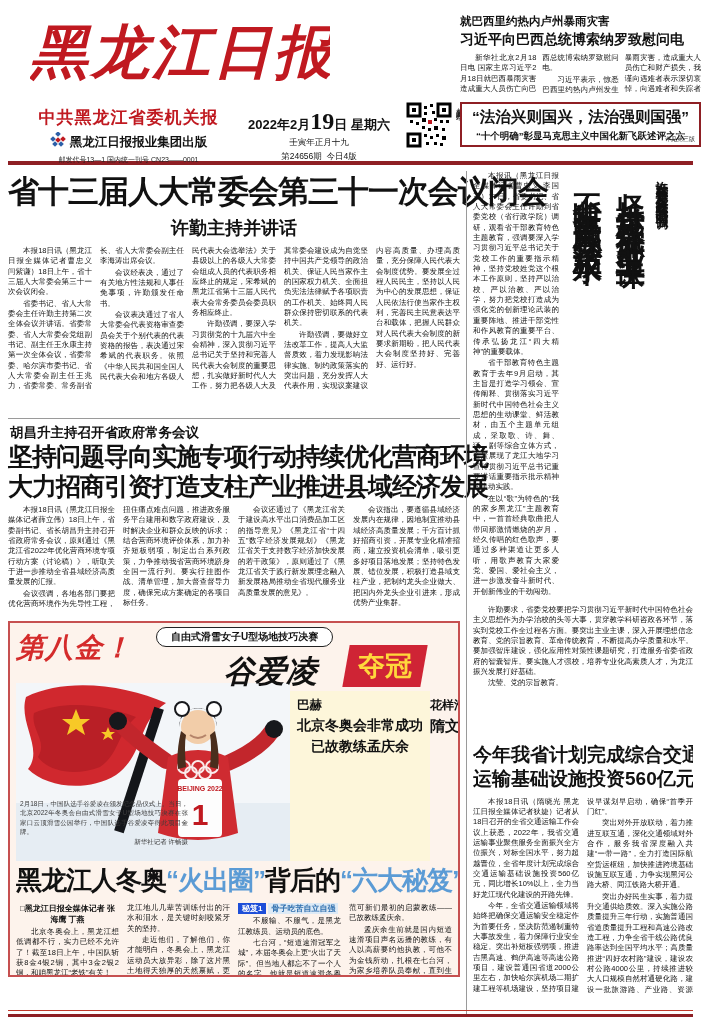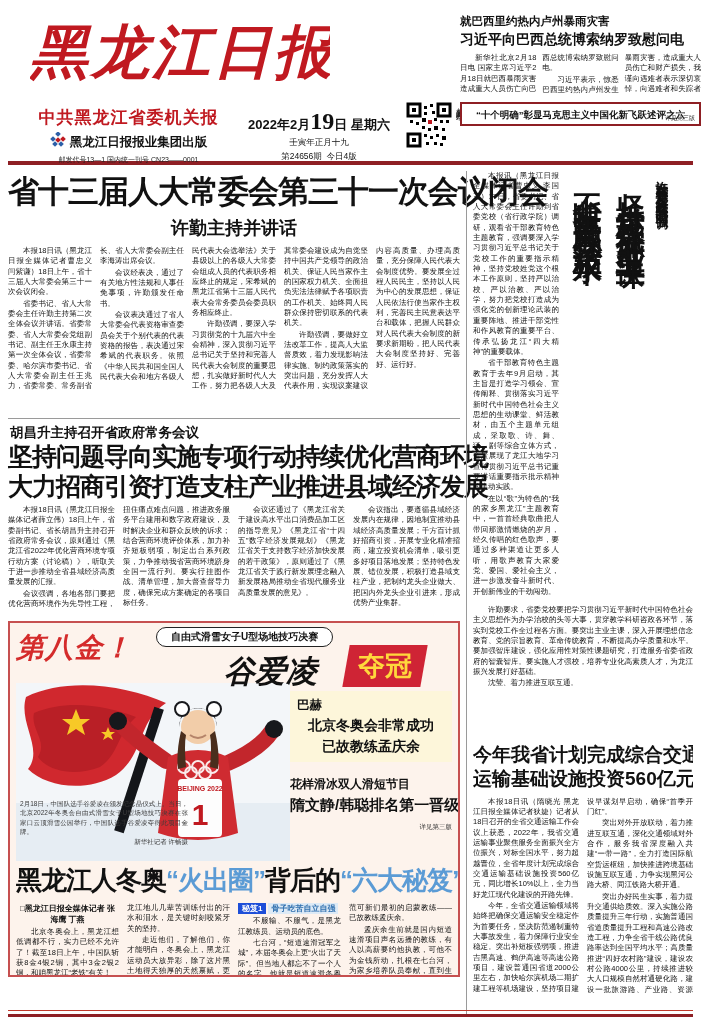--- a/index.html
+++ b/index.html
@@ -62,21 +62,21 @@
   .athlete{position:absolute;left:208px;top:24px;font-weight:900;font-style:italic;
            font-size:31px;z-index:3;}
   .win-tag{position:absolute;left:330px;top:18px;background:#cf2435;transform:skewX(-10deg);
            padding:3px 12px;z-index:3;}
   .win-tag span{display:inline-block;transform:skewX(10deg);color:#ffd83c;font-weight:900;font-size:27px;}
   .gb-content{display:flex;height:178px;}
   .photo{position:relative;flex:1;overflow:hidden;}
   .caption{position:absolute;left:4px;top:116px;width:168px;font-size:6.5px;line-height:1.45;
            color:#3a3a3a;text-align:justify;z-index:4;}
   .caption .credit{display:block;text-align:right;text-indent:0;}
-  .gb-right{width:162px;display:flex;flex-direction:column;}
+  .gb-right{width:162px;display:flex;flex-direction:row;}
   .bach-box{background:#fdf6da;padding:6px 7px;margin-top:8px;}
   .bach-name{font-weight:900;font-size:12.5px;}
   .bach-line{font-weight:900;font-size:14px;text-align:center;margin-top:3px;white-space:nowrap;}
   .pairs{margin-top:14px;}
   .pairs-kicker{font-weight:900;font-size:12px;}
   .pairs-headline{font-weight:900;font-size:15px;margin-top:3px;white-space:nowrap;}
   .gb-note{font-size:6.5px;text-align:right;margin-top:8px;color:#333;}
   .secrets-headline{text-align:center;font-weight:900;font-size:26px;letter-spacing:-1px;
                     margin-top:2px;white-space:nowrap;}
   .quote-blue{color:#5b9bd5;}
@@ -177,20 +177,21 @@
     </div>
 
     <div class="header-right">
       <div class="hr-kicker">就巴西里约热内卢州暴雨灾害</div>
       <div class="hr-headline">习近平向巴西总统博索纳罗致慰问电</div>
       <div class="hr-body smalltext">
           <p>新华社北京2月18日电 国家主席习近平2月18日就巴西暴雨灾害造成重大人员伤亡向巴西总统博索纳罗致慰问电。</p>
           <p>习近平表示，惊悉巴西里约热内卢州发生暴雨灾害，造成重大人员伤亡和财产损失，我谨向遇难者表示深切哀悼，向遇难者和失踪者家属、向灾区人民表示诚挚的慰问，祝愿伤者早日康复。</p>
         </div>
       <div class="law-box">
+        <div class="law-main">“法治兴则国兴，法治强则国强”</div>
         <div class="law-sub">“十个明确”彰显马克思主义中国化新飞跃述评之六</div>
         <div class="law-note">详见第三版</div>
       </div>
     </div>
   </div>
   <div class="rule-top"></div>
 
   <div class="main">
 
     <div class="col-left">
@@ -324,21 +325,21 @@
             <p>省干部教育特色主题教育于去年9月启动，其主旨是打造学习领会、宣传阐释、贯彻落实习近平新时代中国特色社会主义思想的生动课堂、鲜活教材，由五个主题单元组成，采取歌、诗、舞、诵、剧等综合立体方式，全景展现了龙江大地学习宣传贯彻习近平总书记重要讲话重要指示批示精神的生动实践。</p>
             <p>在以“歌”为特色的“我的家乡黑龙江”主题教育中，一首首经典歌曲把人带回那激情燃烧的岁月，经久传唱的红色歌声，要通过多种渠道让更多人听，用歌声教育大家爱党、爱国、爱社会主义，进一步激发奋斗新时代、开创新伟业的干劲闯劲。</p>
           </div>
         <div class="vhead">不断提高党校办学治校水平</div>
         <div class="vhead">坚持党校姓党抓好主业主课</div>
         <div class="vkicker">许勤在省委党校（省行政学院）调研时强调</div>
       </div>
 
       <div class="ps-tail smalltext">
           <p>许勤要求，省委党校要把学习贯彻习近平新时代中国特色社会主义思想作为办学治校的头等大事，贯穿教学科研咨政各环节，落实到党校工作全过程各方面。要突出主业主课，深入开展理想信念教育、党的宗旨教育、革命传统教育，不断提高办学质量和水平。要加强智库建设，强化应用性对策性课题研究，打造服务省委省政府的智囊智库。要实施人才强校，培养专业化高素质人才，为龙江振兴发展打好基础。</p>
-          <p>沈莹、着力推进互联互通。</p>
+          <p>沈莹、党的宗旨教育。</p>
         </div>
 
       <div>
         <div class="tr-headline">
           <span>今年我省计划完成综合交通</span><br>
           <span>运输基础设施投资560亿元</span>
         </div>
         <div class="tr-body smalltext">
             <p>本报18日讯（隋晓光 黑龙江日报全媒体记者狄婕）记者从18日召开的全省交通运输工作会议上获悉，2022年，我省交通运输事业聚焦服务全面振兴全方位振兴，对标全国水平，努力超越晋位，全省年度计划完成综合交通运输基础设施投资560亿元，同比增长10%以上，全力当好龙江现代化建设的开路先锋。</p>
             <p>今年，全省交通运输领域将始终把确保交通运输安全稳定作为首要任务，坚决防范遏制重特大事故发生，着力保障行业安全稳定。突出补短板强弱项，推进吉黑高速、鹤伊高速等高速公路项目，建设普通国省道2000公里左右，加快哈尔滨机场二期扩建工程等机场建设，坚持项目建设早谋划早启动，确保“首季开门红”。</p>

